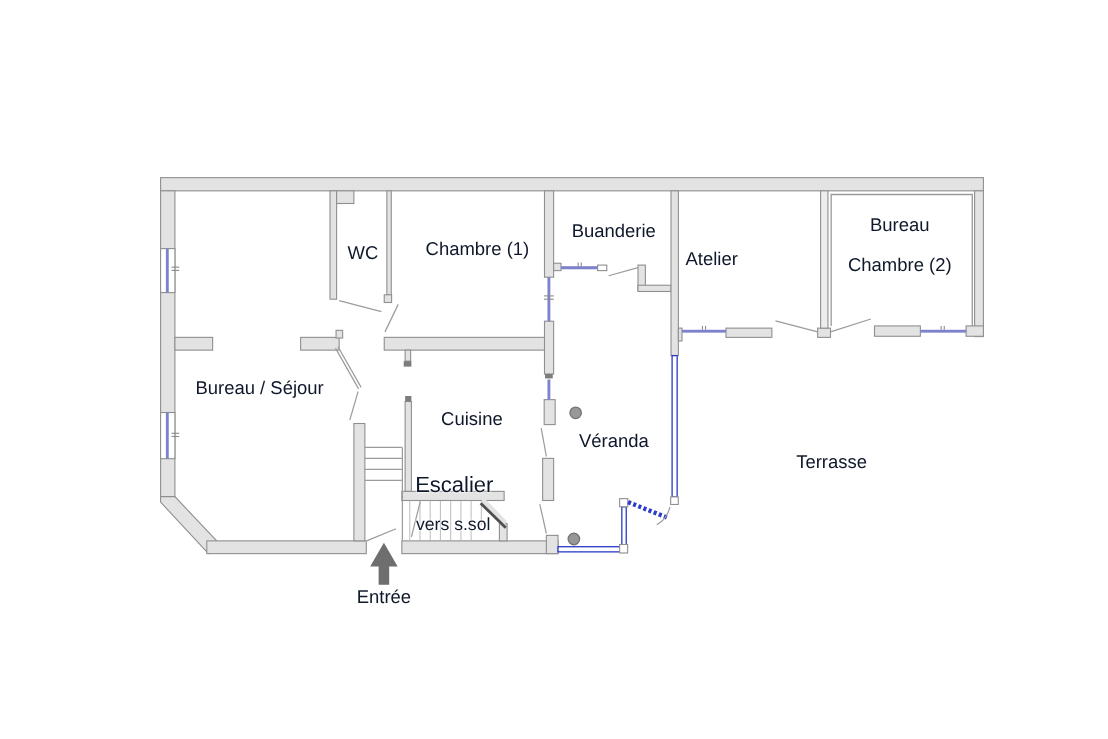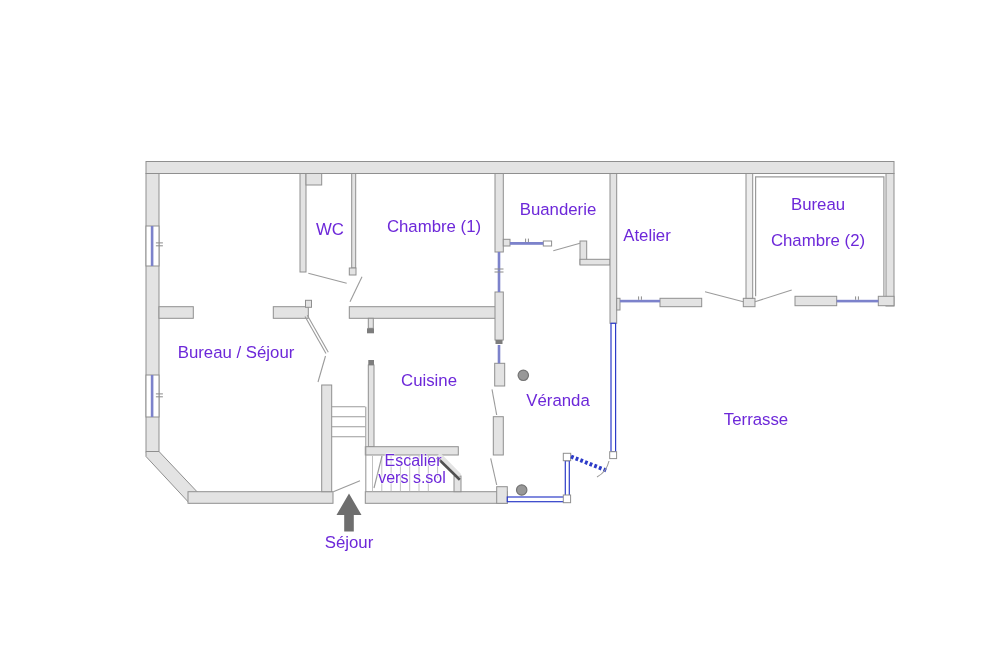--- a/index.html
+++ b/index.html
@@ -1,19 +1,19 @@
 <!DOCTYPE html>
 <html><head>
 <meta charset="utf-8">
 <style>
   html,body{margin:0;padding:0;background:#fff;}
   .canvas{position:relative;width:1007px;height:672px;background:#fff;overflow:hidden;
           font-family:"Liberation Sans",sans-serif;}
   .lbl{position:absolute;transform:translate(-50%,-50%);white-space:nowrap;
-       font-size:16.8px;color:#6d28d9;
+       font-size:16.8px;color:#0f172a;
        text-shadow:0 0 2px #fff,0 0 2px #fff,0 0 2px #fff;}
   svg{position:absolute;left:0;top:0;}
 </style>
 </head>
 <body>
 
 <div class="canvas">
 <svg width="1007" height="672" viewBox="0 0 1007 672">
 
   <g fill="#e3e3e3" stroke="#8f8f8f" stroke-width="1">
@@ -152,16 +152,16 @@
 <div class="lbl" style="left:236px;top:353px;">Bureau / Séjour</div>
 <div class="lbl" style="left:330px;top:230px;">WC</div>
 <div class="lbl" style="left:434px;top:227px;">Chambre (1)</div>
 <div class="lbl" style="left:558px;top:210px;">Buanderie</div>
 <div class="lbl" style="left:647px;top:236px;">Atelier</div>
 <div class="lbl" style="left:818px;top:205px;">Bureau</div>
 <div class="lbl" style="left:818px;top:241px;">Chambre (2)</div>
 <div class="lbl" style="left:429px;top:381px;">Cuisine</div>
 <div class="lbl" style="left:558px;top:401px;">Véranda</div>
 <div class="lbl" style="left:756px;top:420px;">Terrasse</div>
-<div class="lbl" style="left:413px;top:461px;font-size:16px;">Escalier</div>
+<div class="lbl" style="left:413px;top:442px;font-size:20px;">Escalier</div>
 <div class="lbl" style="left:412px;top:478px;font-size:16px;">vers s.sol</div>
-<div class="lbl" style="left:349px;top:543px;">Séjour</div>
+<div class="lbl" style="left:349px;top:543px;">Entrée</div>
 </div>
 
 </body></html>

